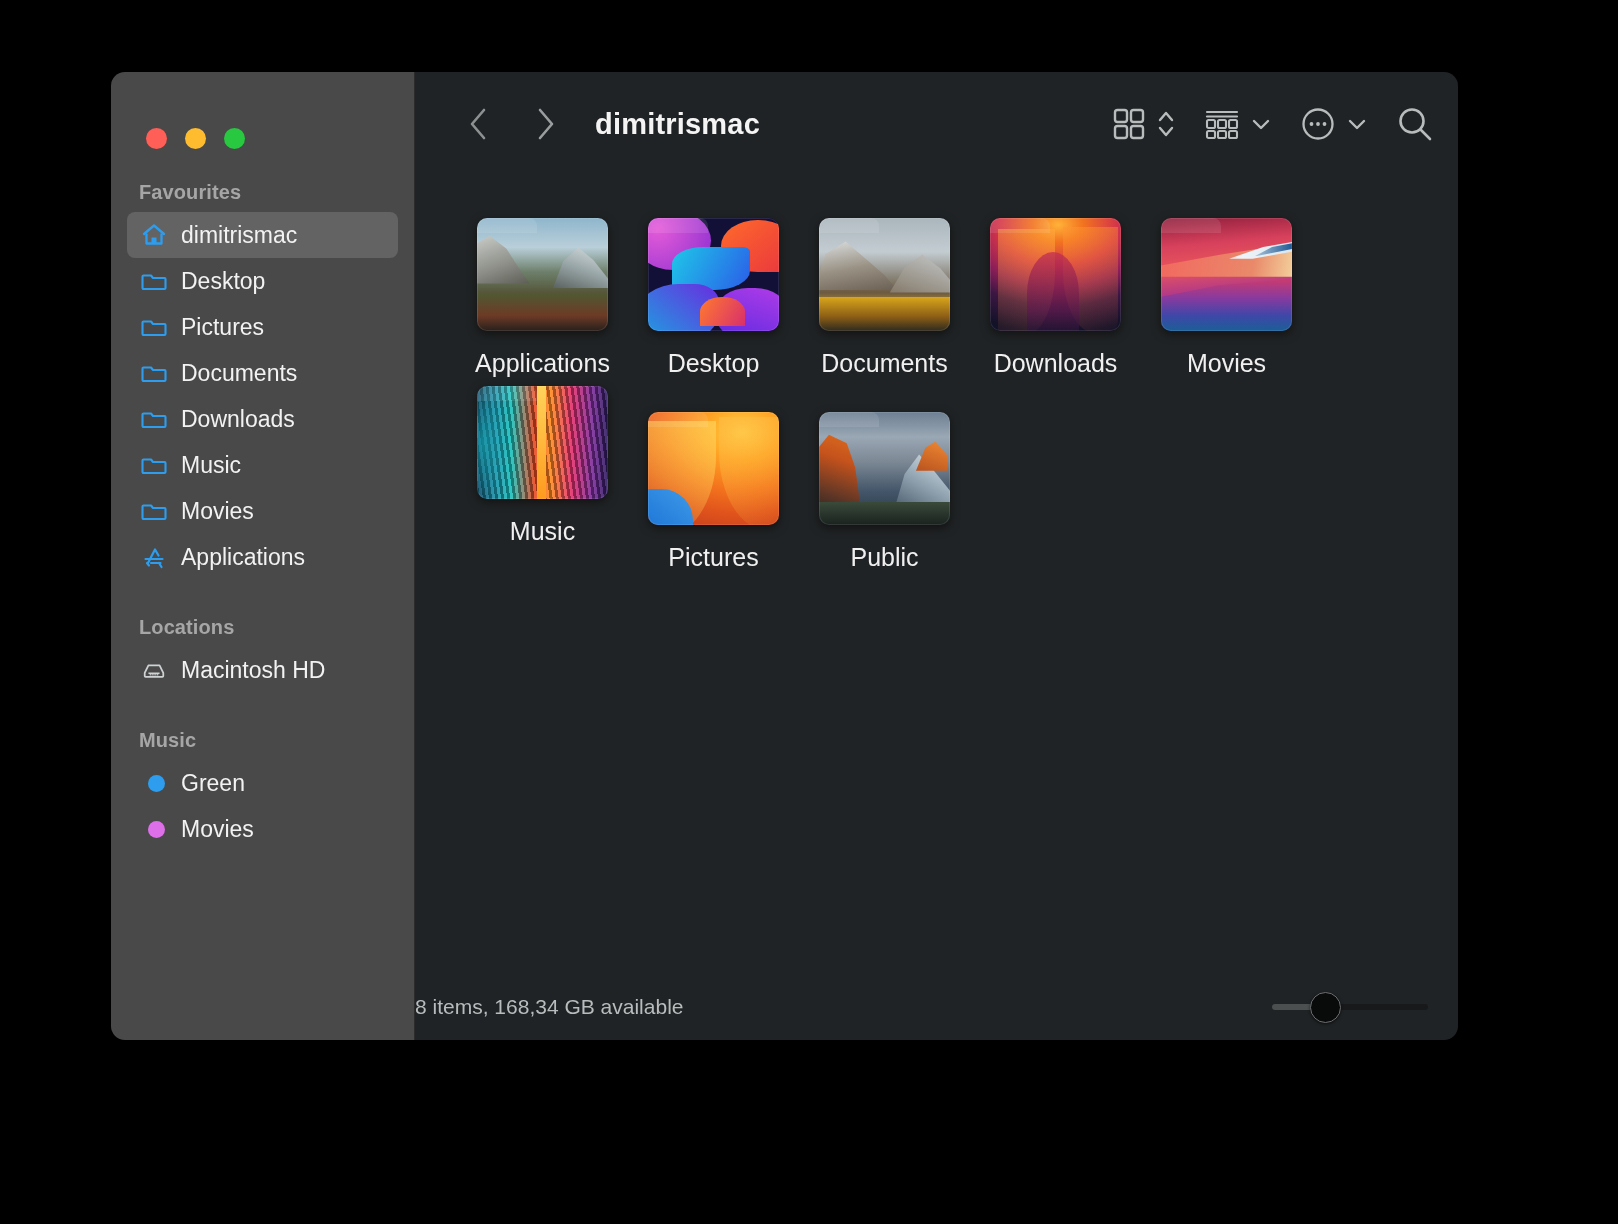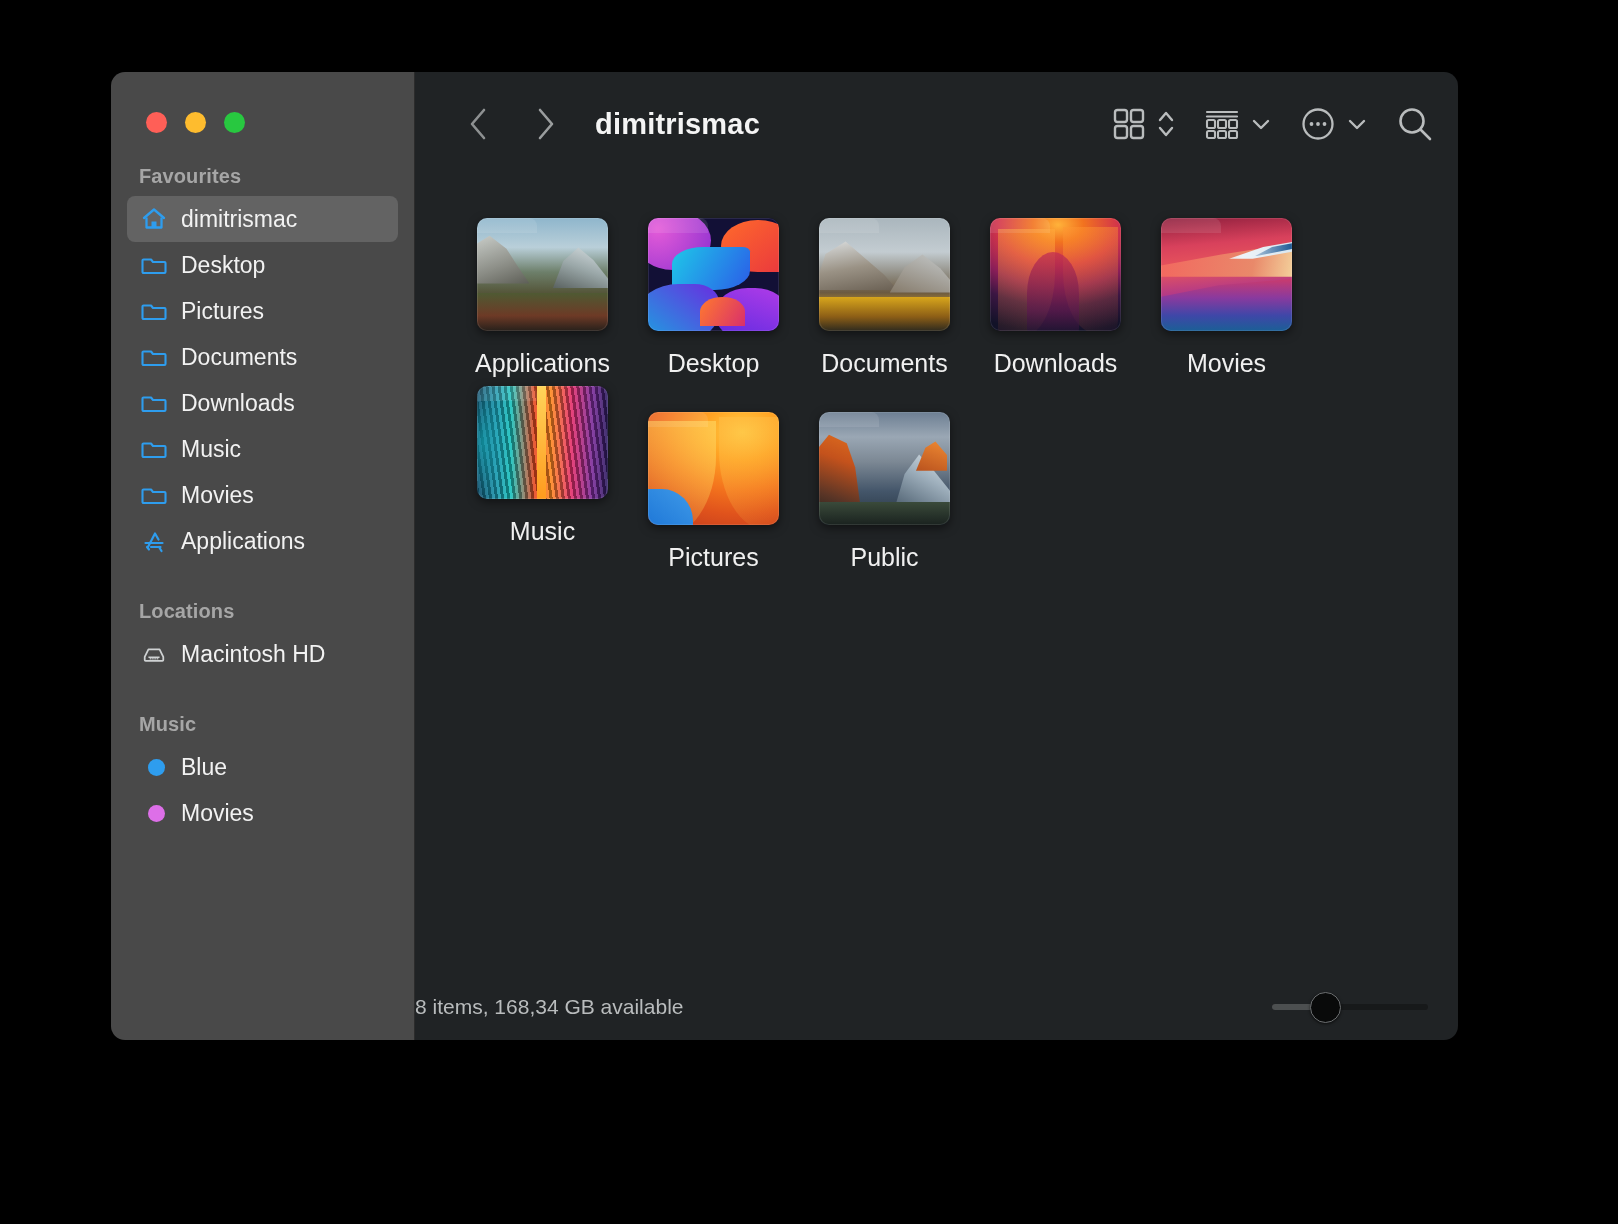--- a/index.html
+++ b/index.html
@@ -20,21 +20,21 @@
     display: flex;
     box-shadow: 0 18px 60px rgba(0,0,0,.75);
   }
 
   
   .sidebar {
     width: 304px; height: 100%;
     background: #494949;
     border-right: 1px solid #2c2c2c;
     position: relative;
-    padding-top: 0;
+    padding-top: 16px;
     flex: 0 0 304px;
   }
   .traffic { display:flex; gap: 18px; padding: 40px 0 0 35px; }
   .light { width: 21px; height: 21px; border-radius: 50%; }
   .light.red { background:#ff5f57; }
   .light.yellow { background:#febc2e; }
   .light.green { background:#28c840; }
 
   .sb-section {
     font-size: 20px; color:#a6a6a6; font-weight:600;
@@ -219,21 +219,21 @@
                 </g>
               </svg>
             </span>
             <span>Macintosh HD</span>
           </div>
           <div class="sb-section tight">Music</div>
           <div class="sb-item">
             <span class="sb-ico">
               <span class="dot" style="background:#2e9dee"></span>
             </span>
-            <span>Blue</span>
+            <span>Green</span>
           </div>
           <div class="sb-item">
             <span class="sb-ico">
               <span class="dot" style="background:#dd6fe8"></span>
             </span>
             <span>Movies</span>
           </div>
         </div>
     </div>
 

